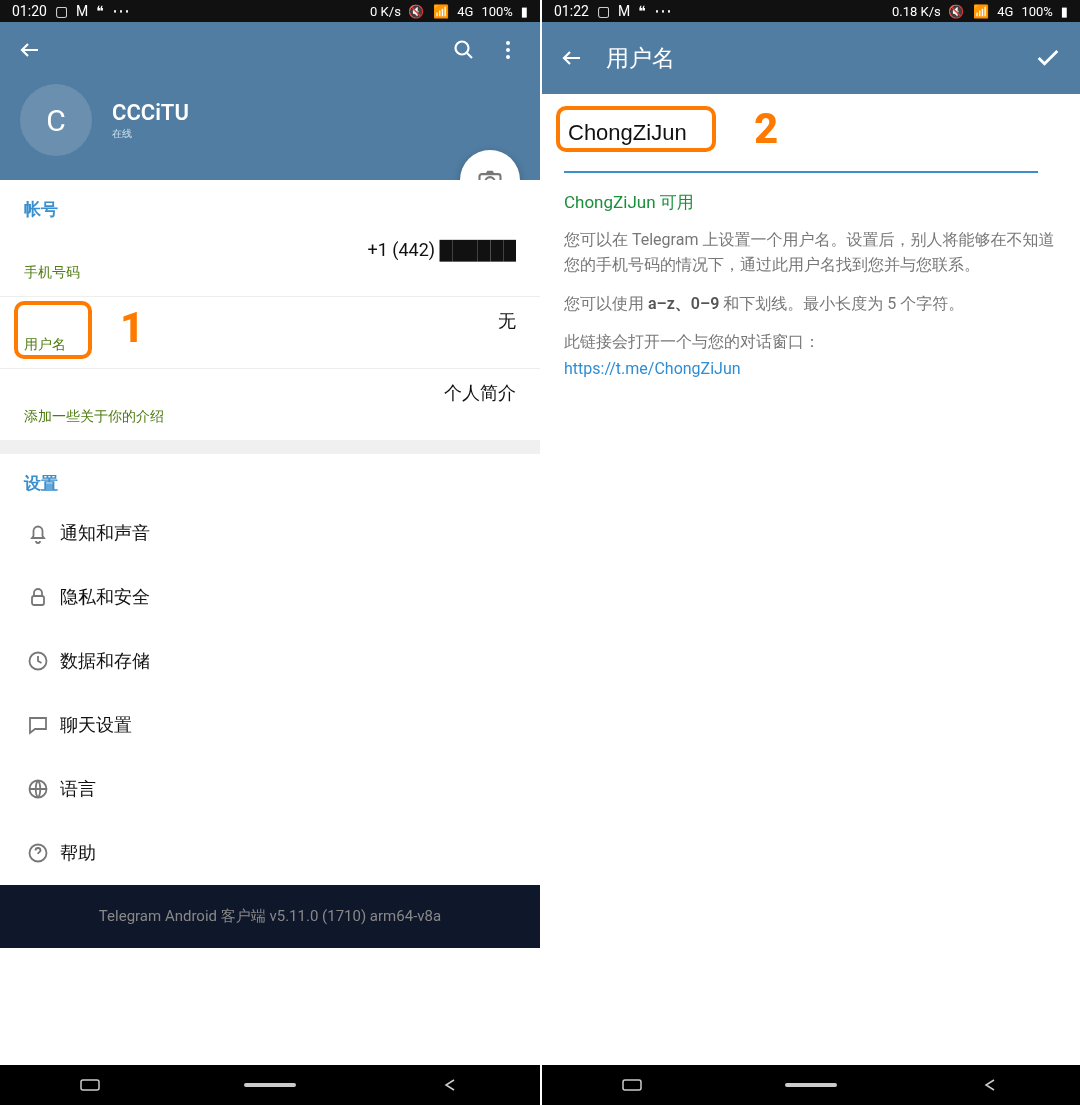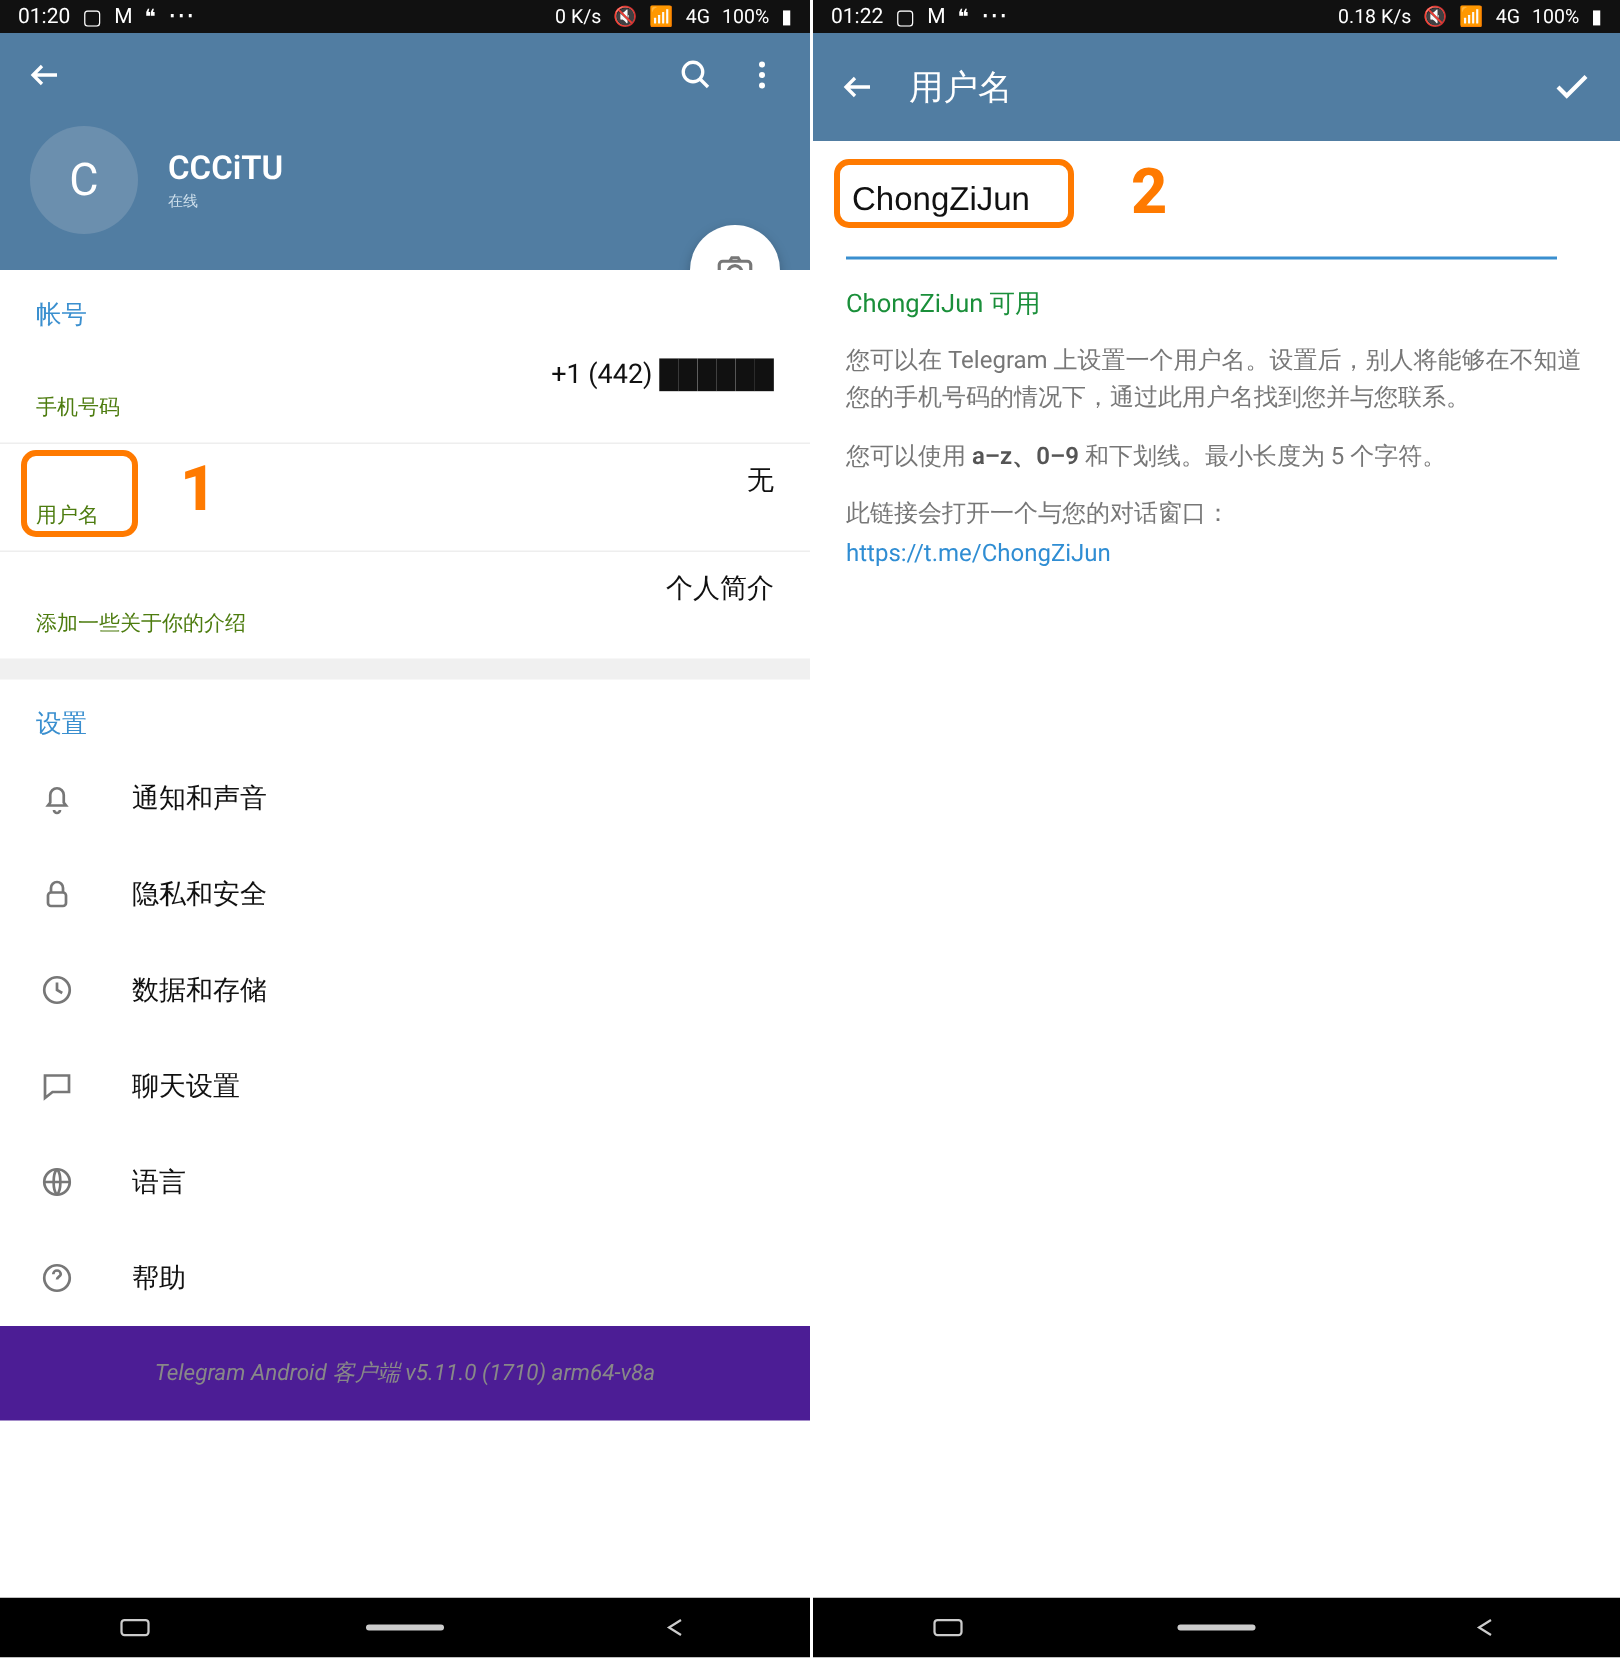--- a/index.html
+++ b/index.html
@@ -42,43 +42,43 @@
   }
   .pname { font-size: 22px; font-weight: 600; }
   .pstatus { font-size: 10px; color: #cfe0ec; margin-top: 2px;}
   .camera-fab {
     position: absolute; right: 20px; bottom: -30px; width: 60px; height: 60px; border-radius: 50%;
     background: #fff; box-shadow: 0 3px 8px rgba(0,0,0,.25); display:flex; align-items:center; justify-content:center;
   }
 
   .content { flex: 1; overflow: hidden; background: #fff; position:relative;}
   .section-label {
-    color: #3a8fcf; font-size: 17px; font-weight: 400; padding: 18px 24px 6px 24px;
+    color: #3a8fcf; font-size: 17px; font-weight: 700; padding: 18px 24px 6px 24px;
   }
   .row {
     padding: 12px 24px 14px 24px; border-bottom: 1px solid #eee; position: relative;
   }
   .row .v1 { font-size: 18px; color: #111; text-align: right; }
   .row .v2 { font-size: 14px; color: #4d7c0f; margin-top: 3px; }
   .row.noborder { border-bottom: none; }
   .gap { height: 14px; background: #f0f0f0; }
 
   .highlight-box {
     border: 4px solid #ff7a00; border-radius: 10px; position: absolute;
   }
   .annot-num {
     position: absolute; color:#ff7a00; font-size: 42px; font-weight: 800;
   }
 
   .setting-row {
-    display:flex; align-items:center; gap: 36px; padding: 18px 24px; font-size: 18px; color:#111;
+    display:flex; align-items:center; gap: 8px; padding: 18px 24px; font-size: 18px; color:#111;
   }
   .setting-row .ico { width: 28px; height: 28px; display:flex; align-items:center; justify-content:center; color:#777;}
   .footer-version {
-    text-align:center; color:#888; font-size: 15px; padding: 22px 10px; background:#4c1d95;font-style:italic;
+    text-align:center; color:#888; font-size: 15px; padding: 22px 10px; background:#0f172a;
   }
 
   
   .username-body { padding: 18px 22px; }
   .uname-input-wrap { position: relative; }
   .uname-input {
     width: 96%; border: none; border-bottom: 2px solid #3a8fcf; font-size: 22px; padding: 8px 4px 25px 4px;
     outline: none; color:#111; background: transparent;
   }
   .input-highlight {

